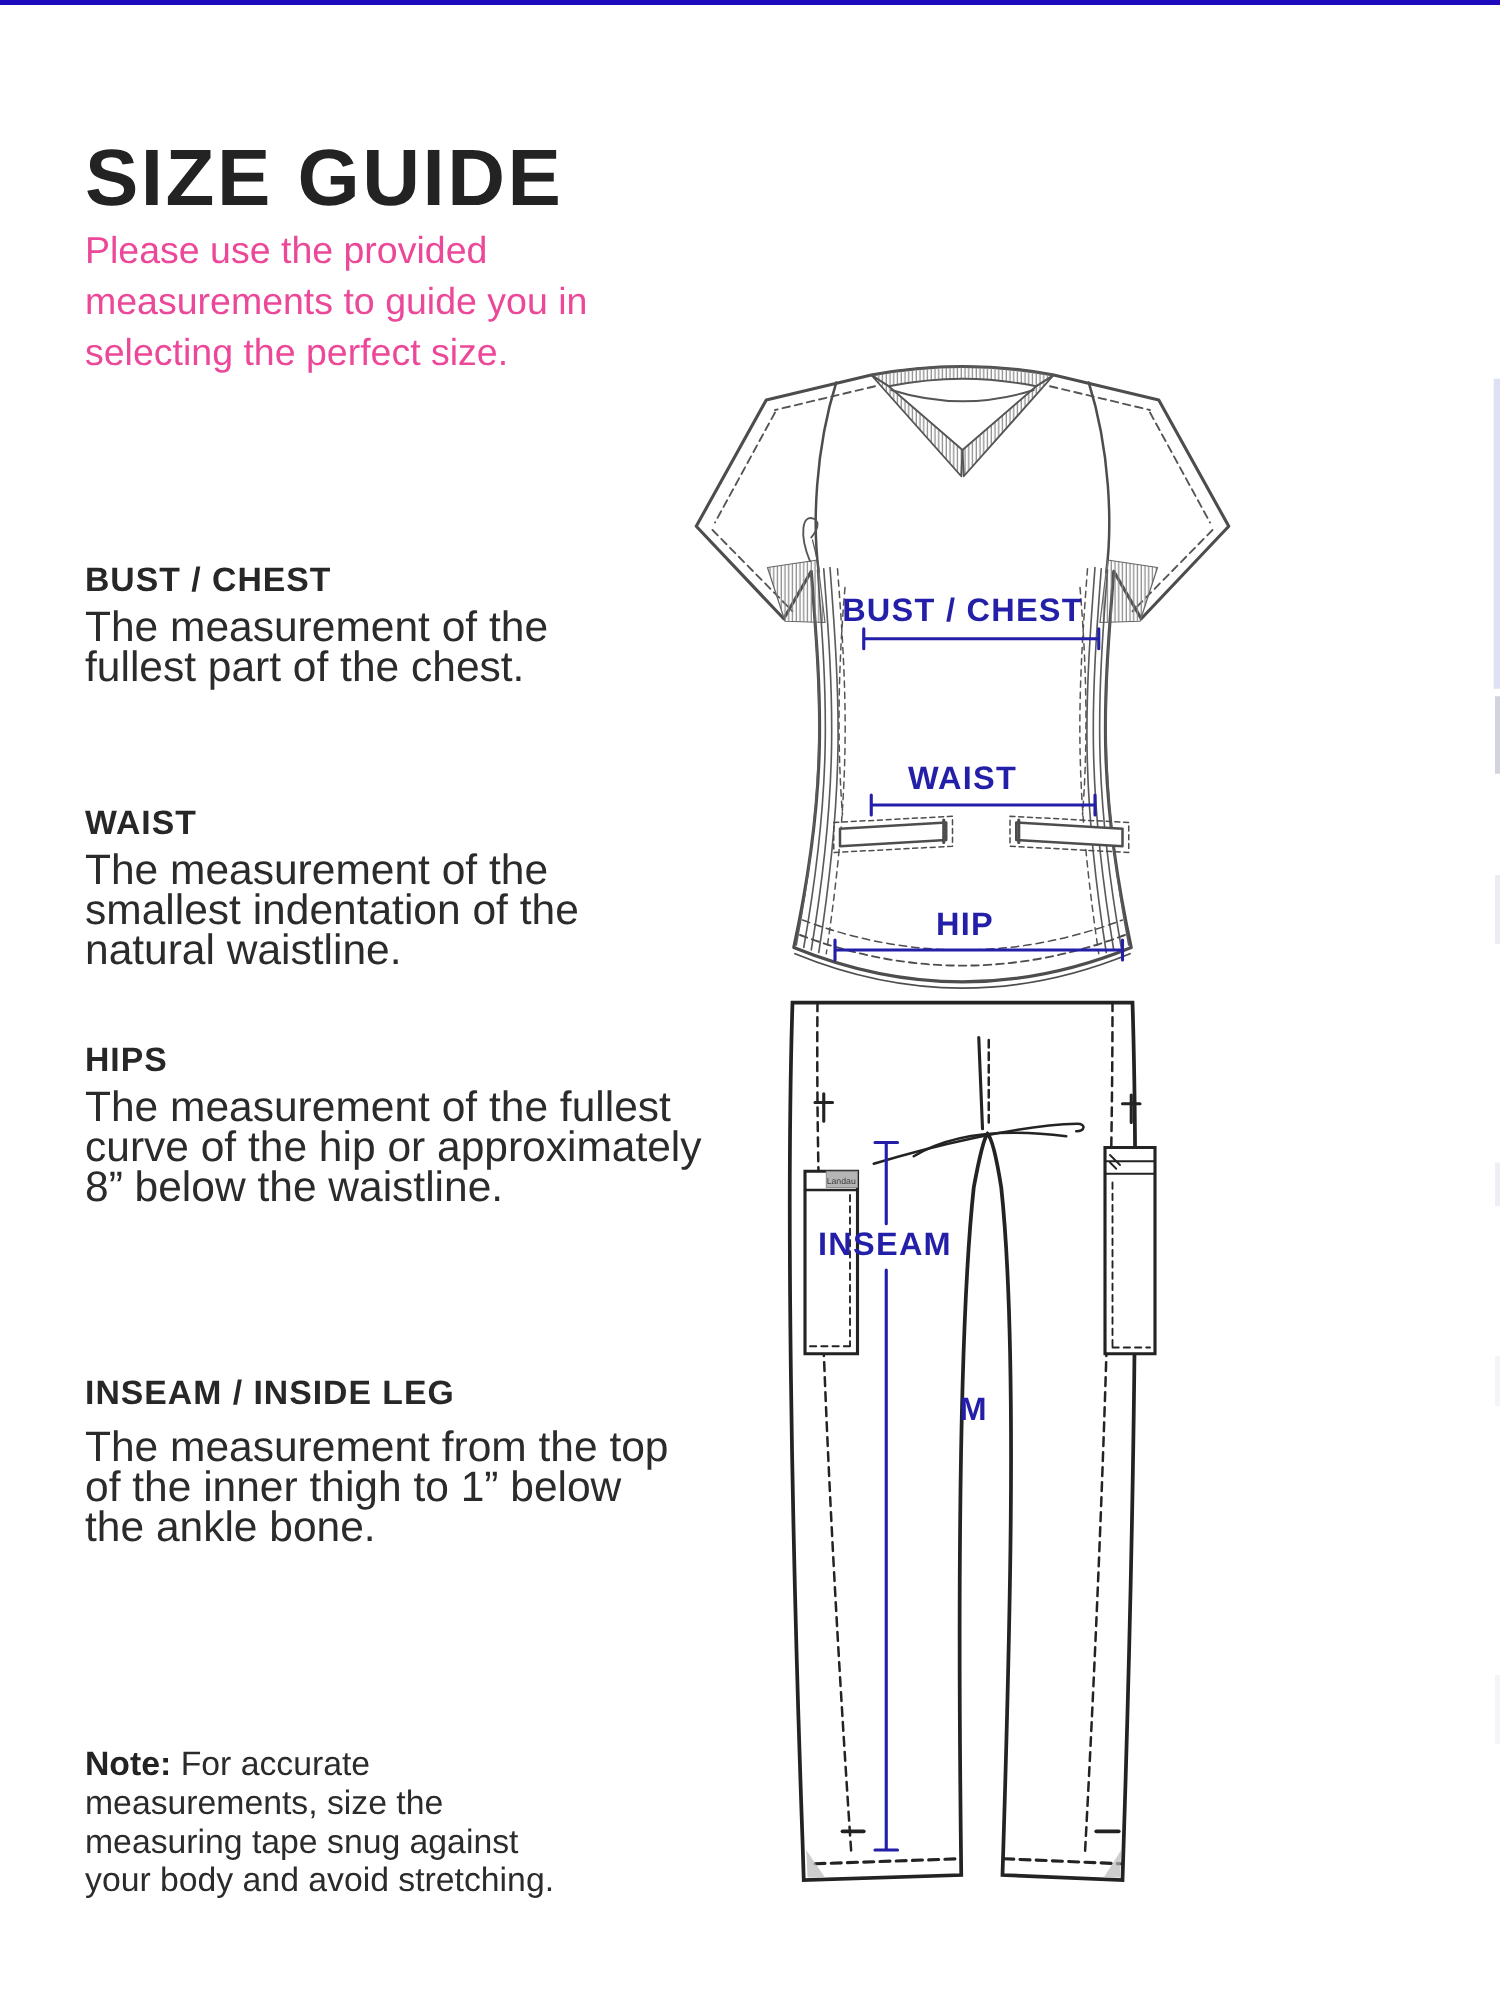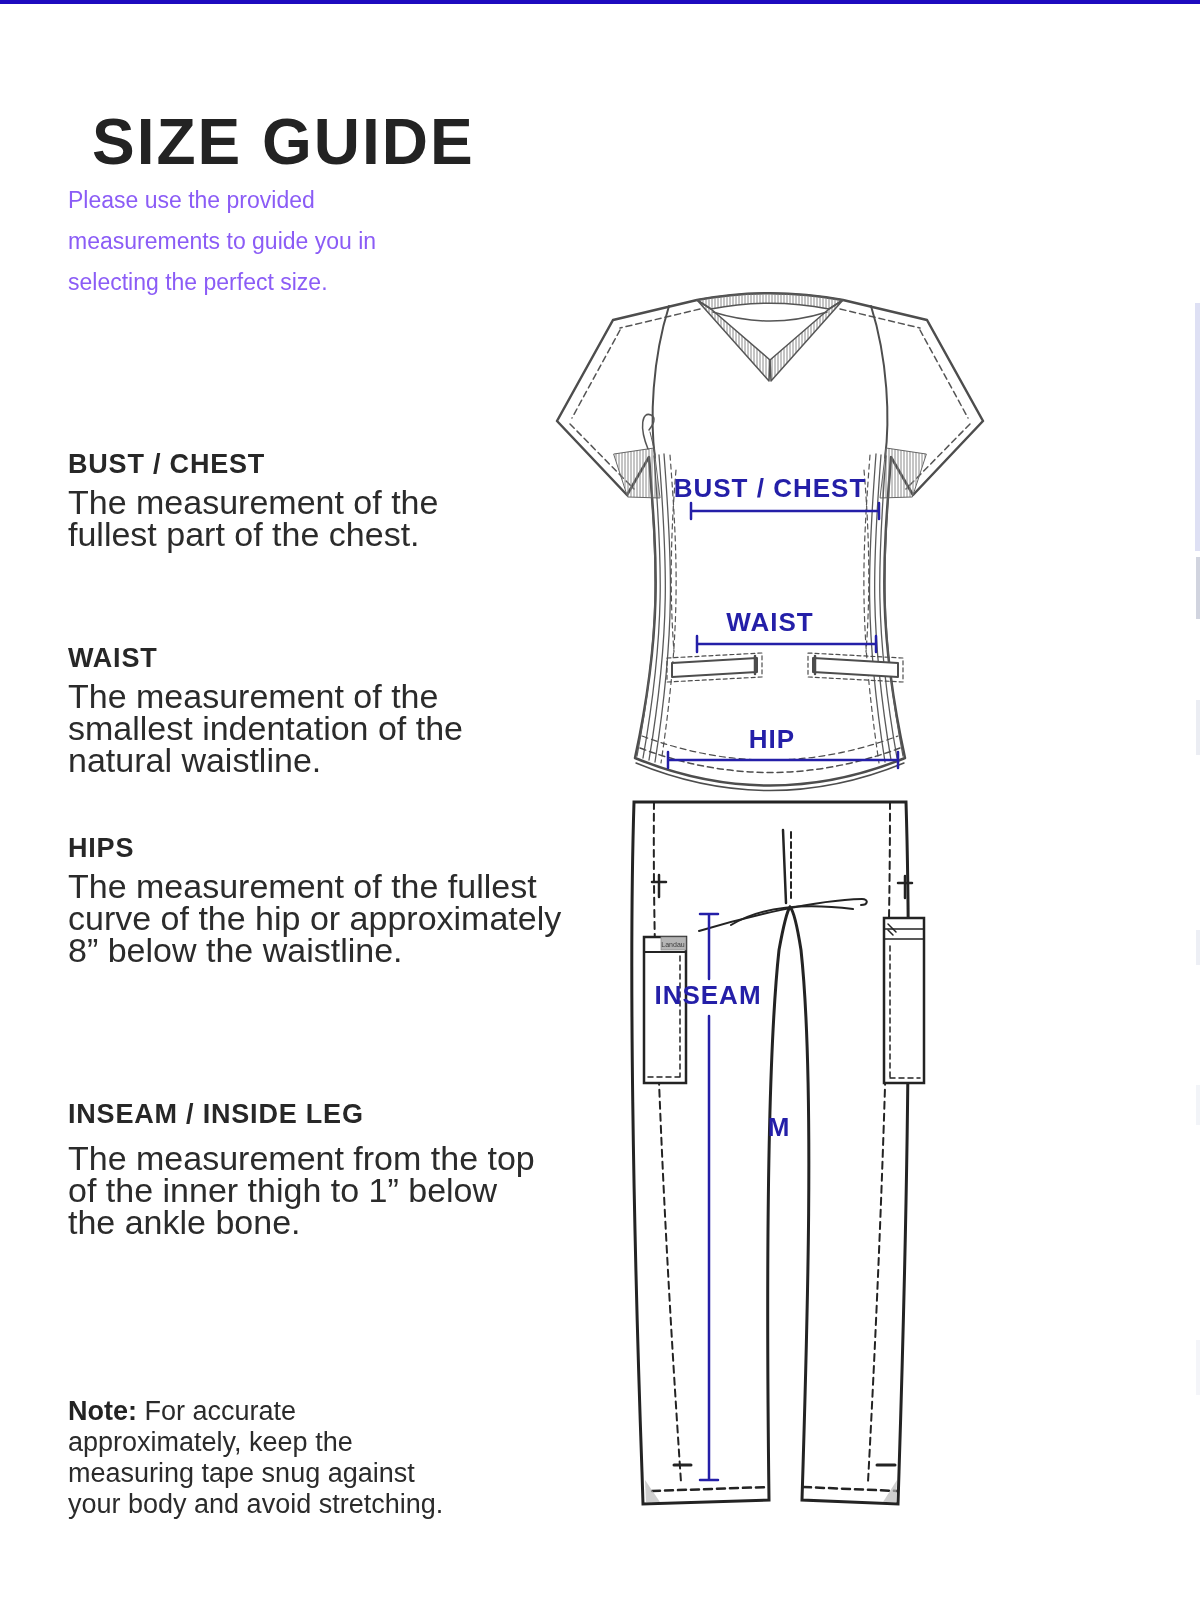--- a/index.html
+++ b/index.html
@@ -3,25 +3,25 @@
 <meta charset="utf-8">
 <style>
   html,body{margin:0;padding:0;}
   body{
     width:1200px;height:1600px;position:relative;background:#ffffff;
     font-family:"Liberation Sans", sans-serif;color:#2e2e2e;overflow:hidden;
   }
   .topbar{position:absolute;left:0;top:0;width:1200px;height:4px;background:#1d0abf;}
   .title{
     position:absolute;left:68px;top:64px;font-size:64px;font-weight:800;
-    letter-spacing:2px;color:#232323;line-height:1.1;margin-left:24px;
+    letter-spacing:2px;color:#232323;line-height:1.1;
   }
   .intro{
-    position:absolute;left:68px;top:180px;font-size:23px;line-height:41px;
-    color:#8b5cf6;white-space:pre-line;
+    position:absolute;left:68px;top:180px;font-size:30px;line-height:41px;
+    color:#ec4899;white-space:pre-line;
   }
   .sec-head{
     position:absolute;left:68px;font-size:27px;font-weight:700;
     letter-spacing:0.8px;color:#272727;line-height:32px;
   }
   .sec-body{
     position:absolute;left:68px;font-size:34px;line-height:32px;
     color:#2b2b2b;white-space:pre-line;
   }
   .note{
@@ -62,21 +62,21 @@
 <div class="sec-body" style="top:870px"><span>The measurement of the fullest
 curve of the hip or approximately
 8” below the waistline.</span></div>
 
 <div class="sec-head" style="top:1098px">INSEAM / INSIDE LEG</div>
 <div class="sec-body" style="top:1142px"><span>The measurement from the top
 of the inner thigh to 1” below
 the ankle bone.</span></div>
 
 <div class="note"><span class="b">Note:</span> <span>For accurate
-approximately, keep the
+measurements, size the
 measuring tape snug against
 your body and avoid stretching.</span></div>
 
 <svg class="diagram" viewBox="520 260 520 1290" xmlns="http://www.w3.org/2000/svg">
   <defs>
     <pattern id="rib" width="3" height="3" patternUnits="userSpaceOnUse">
       <path d="M1,0 V3" stroke="#8a8a8a" stroke-width="1"></path>
     </pattern>
   </defs>
 

